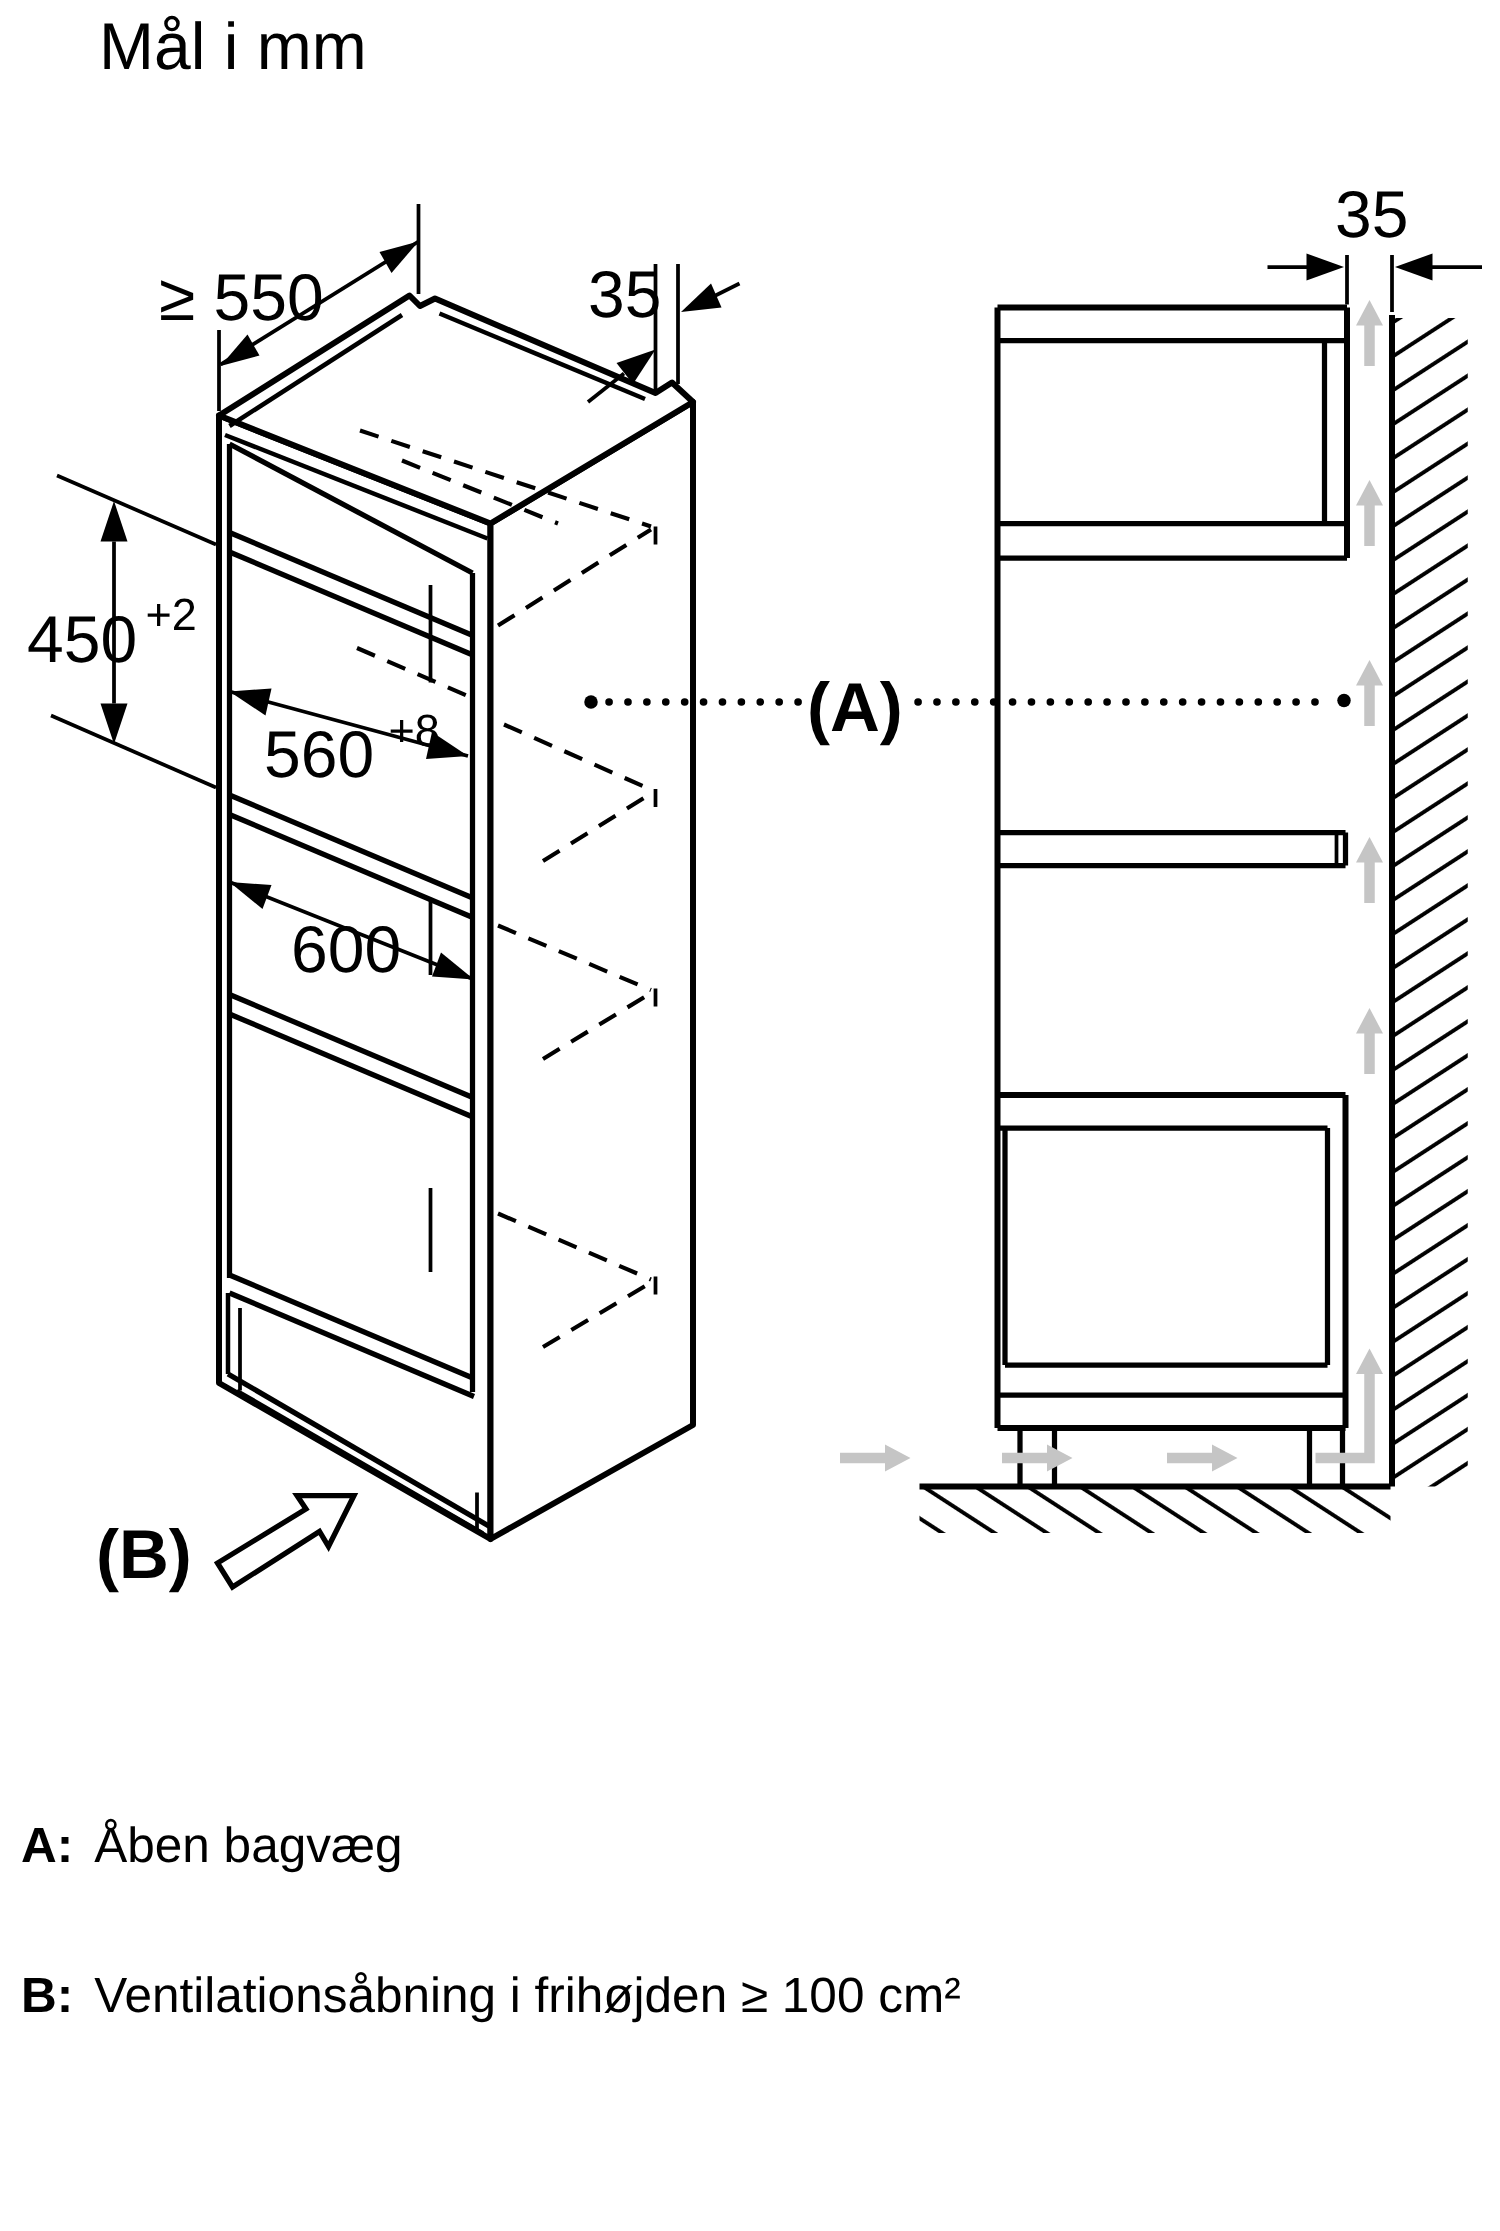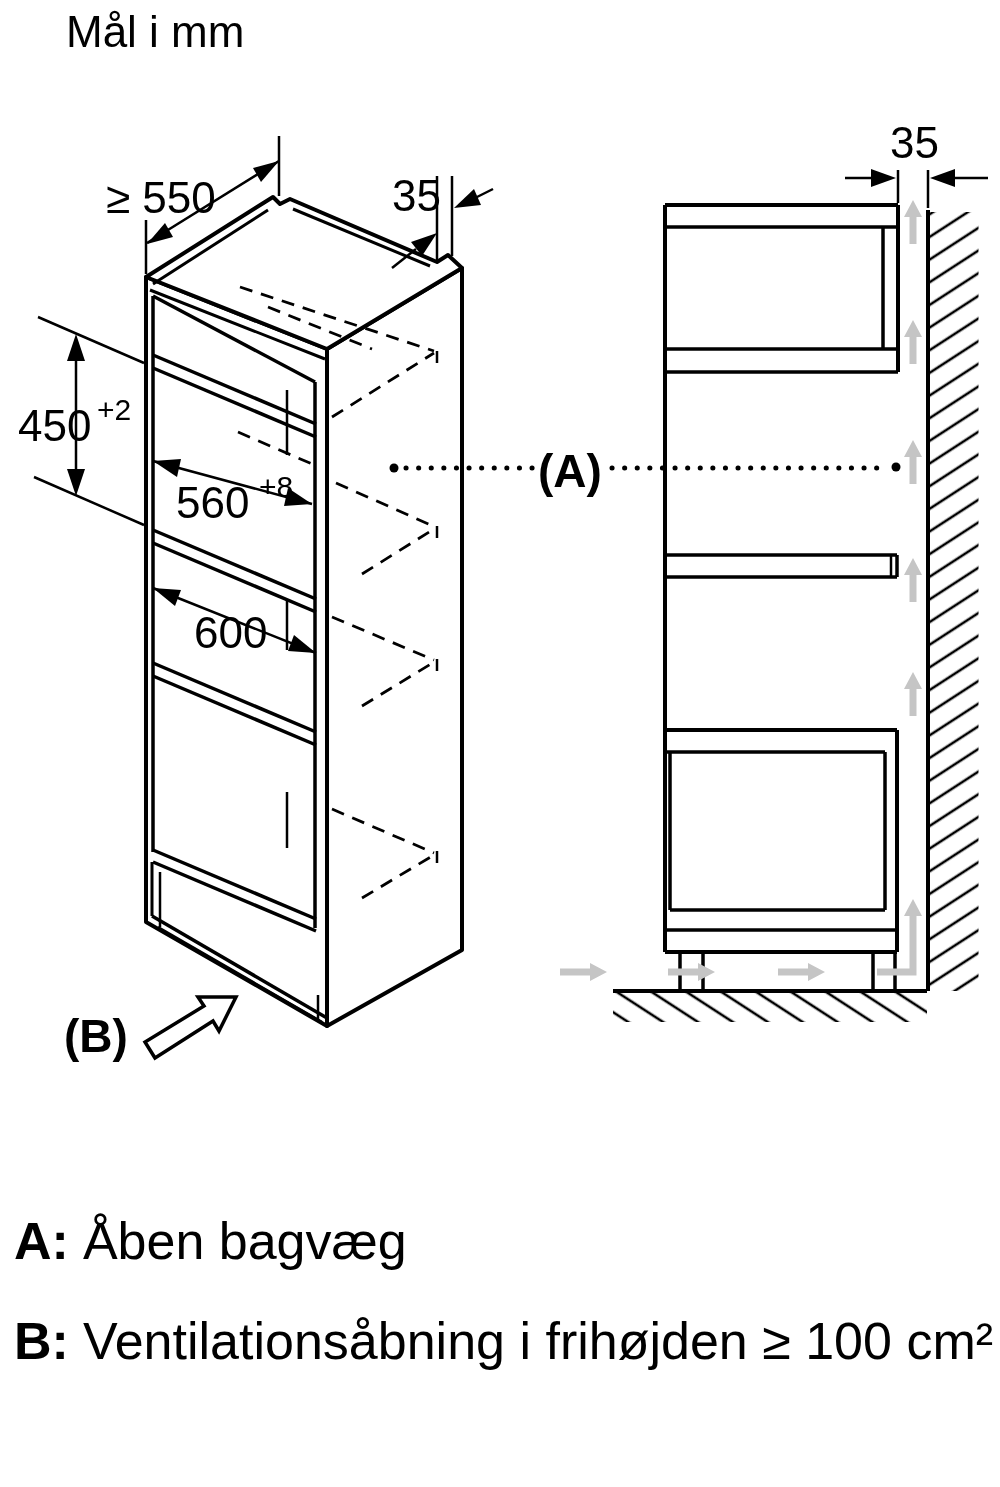--- a/index.html
+++ b/index.html
@@ -1,19 +1,19 @@
 <!DOCTYPE html>
 <html><head>
 <meta charset="utf-8">
 <style>
   html,body{margin:0;padding:0;background:#fff;}
   .page{position:relative;width:1000px;height:1487px;background:#ffffff;overflow:hidden;
         font-family:"Liberation Sans",sans-serif;color:#000;}
   .title{position:absolute;left:29px;top:8px;font-size:44px;line-height:1.1;font-weight:normal;margin-left:37px;}
-  .legend-line{position:absolute;left:14px;font-size:52px;line-height:1.2;white-space:nowrap;}
+  .legend-line{position:absolute;left:14px;font-size:33px;line-height:1.2;white-space:nowrap;}
   .legend-a{top:1210px;}
   .legend-b{top:1298px;margin-top:12px;}
   .legend-key{font-weight:bold;}
   .legend-val{margin-left:14px;font-weight:normal;}
   svg.drawing{position:absolute;left:0;top:0;}
   svg .ln{stroke:#000;fill:none;stroke-linecap:butt;}
   svg .w4{stroke-width:4;}
   svg .w35{stroke-width:3.5;}
   svg .w3{stroke-width:3;}
   svg .w25{stroke-width:2.5;}

